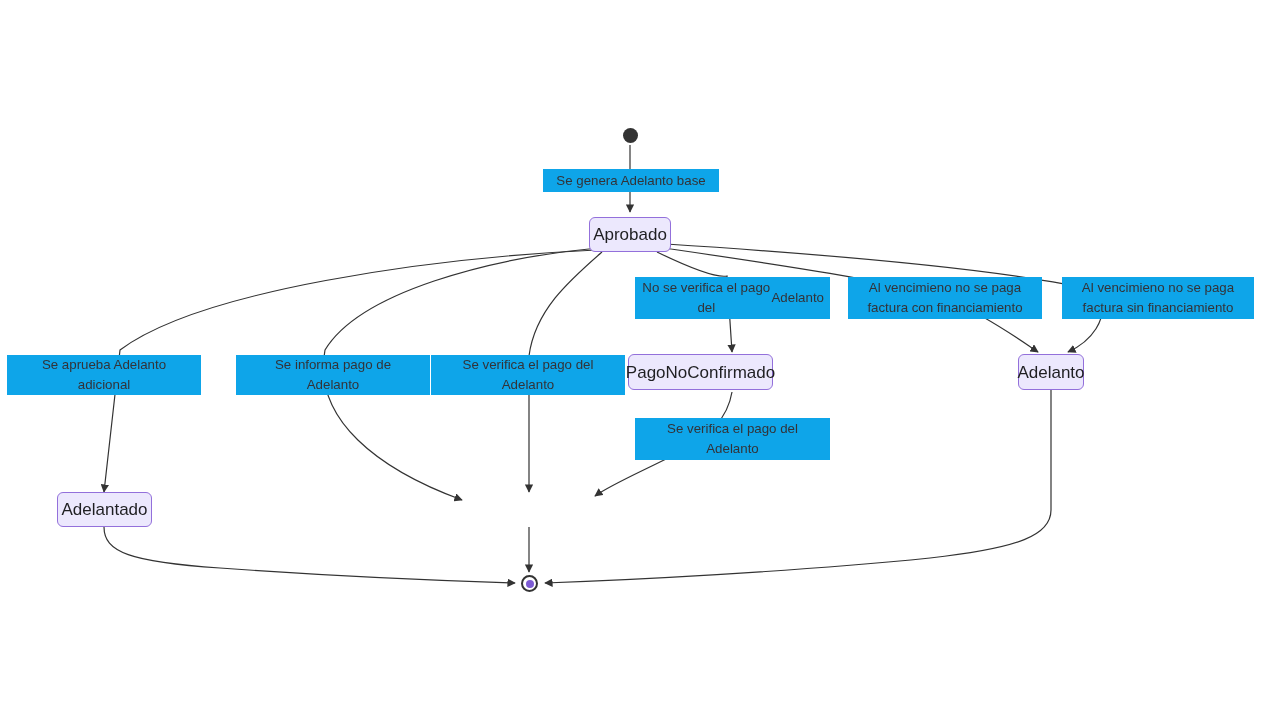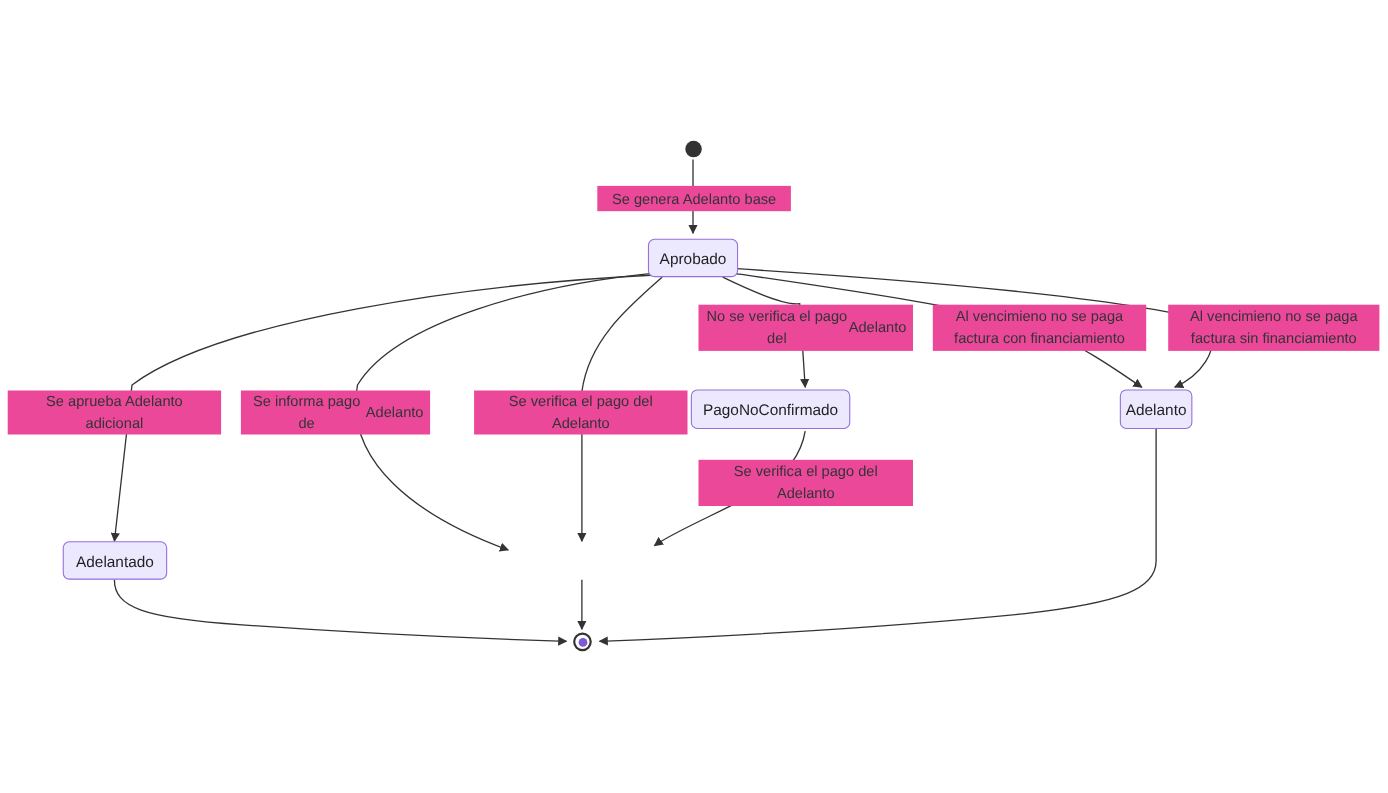--- a/index.html
+++ b/index.html
@@ -34,35 +34,35 @@
   .state-node {
     position: absolute;
     box-sizing: border-box;
     display: flex;
     align-items: center;
     justify-content: center;
     background: #ECE8FD;
     border: 1px solid #9370DB;
     border-radius: 6px;
     color: #1f1f22;
-    font-size: 14px;
+    font-size: 17px;
     line-height: 1;
     white-space: nowrap;
     z-index: 4;
   }
   .state-node .state-label {
     display: block;
     padding: 0 2px;
   }
 
   
   .edge-label {
     position: absolute;
     box-sizing: border-box;
-    background: #ec4899;
+    background: #0ea5e9;
     color: #333338;
     font-size: 13.3px;
     line-height: 20px;
     text-align: center;
     display: flex;
     align-items: center;
     justify-content: center;
     padding: 0 6px;
     z-index: 3;
   }
@@ -150,21 +150,21 @@
 
   <div class="state-node" style="left:589px; top:217px; width:82px; height:35px;">
     <span class="state-label">Aprobado</span>
   </div>
 
   <div class="edge-label" style="left:7px; top:355px; width:194px; height:40px; flex-direction:column;">
     <span>Se aprueba Adelanto</span>
     <span>adicional</span>
   </div>
 
-  <div class="edge-label" style="left:219px; top:355px; width:172px; height:40px; flex-direction:row;">
+  <div class="edge-label" style="left:236px; top:355px; width:194px; height:40px; flex-direction:column;">
     <span>Se informa pago de</span>
     <span>Adelanto</span>
   </div>
 
   <div class="edge-label" style="left:431px; top:355px; width:194px; height:40px; flex-direction:column;">
     <span>Se verifica el pago del</span>
     <span>Adelanto</span>
   </div>
 
   <div class="edge-label" style="left:635px; top:277px; width:195px; height:42px; flex-direction:row;">

